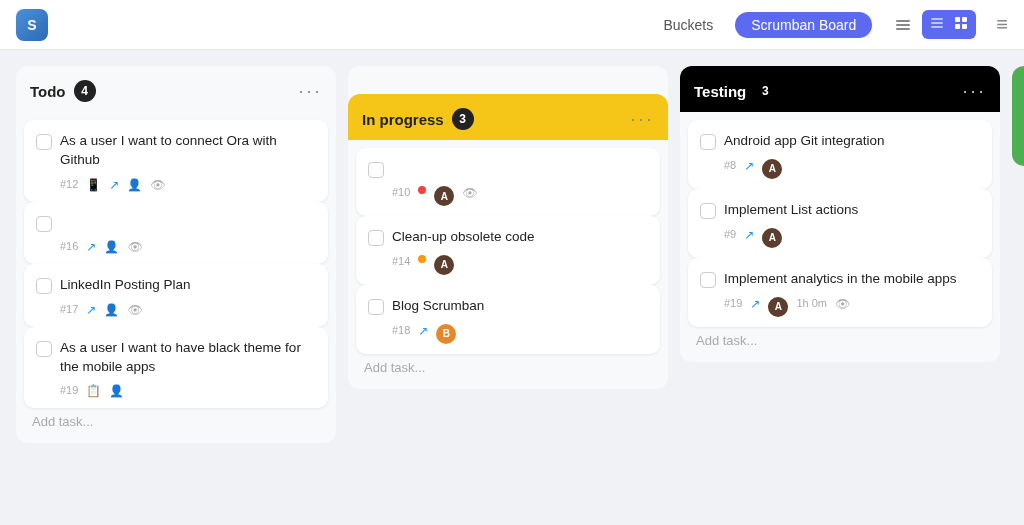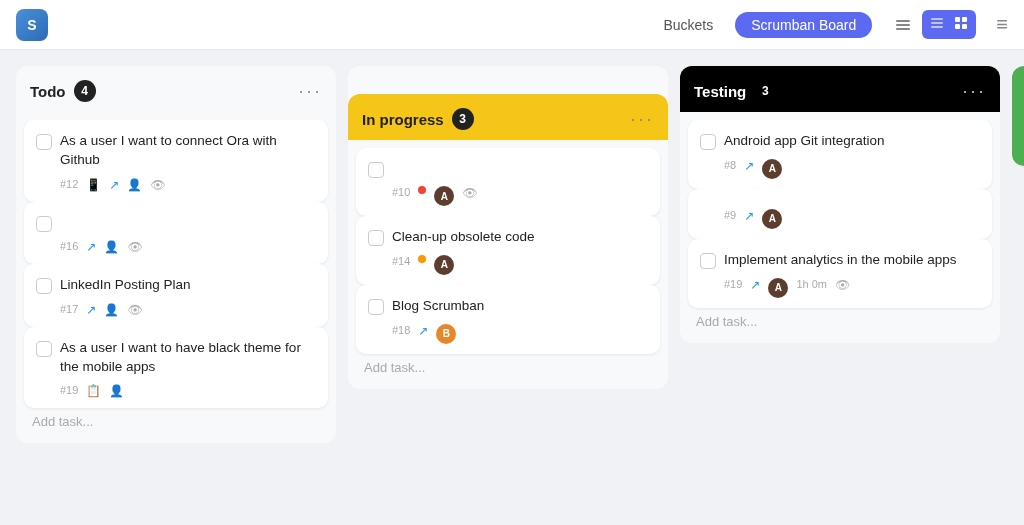--- a/index.html
+++ b/index.html
@@ -434,20 +434,24 @@
           <span class="card-title">Android app Git integration</span>
         </div>
         <div class="card-meta">
           <span class="card-id">#8</span>
           <span class="card-icon card-icon-blue">↗</span>
           <div class="avatar avatar-dark">A</div>
         </div>
       </div>
 
       <div class="card">
+        <div class="card-title-row">
+          <div class="card-checkbox"></div>
+          <span class="card-title">Implement List actions</span>
+        </div>
         <div class="card-meta">
           <span class="card-id">#9</span>
           <span class="card-icon card-icon-blue">↗</span>
           <div class="avatar avatar-dark">A</div>
         </div>
       </div>
 
       <div class="card">
         <div class="card-title-row">
           <div class="card-checkbox"></div>

